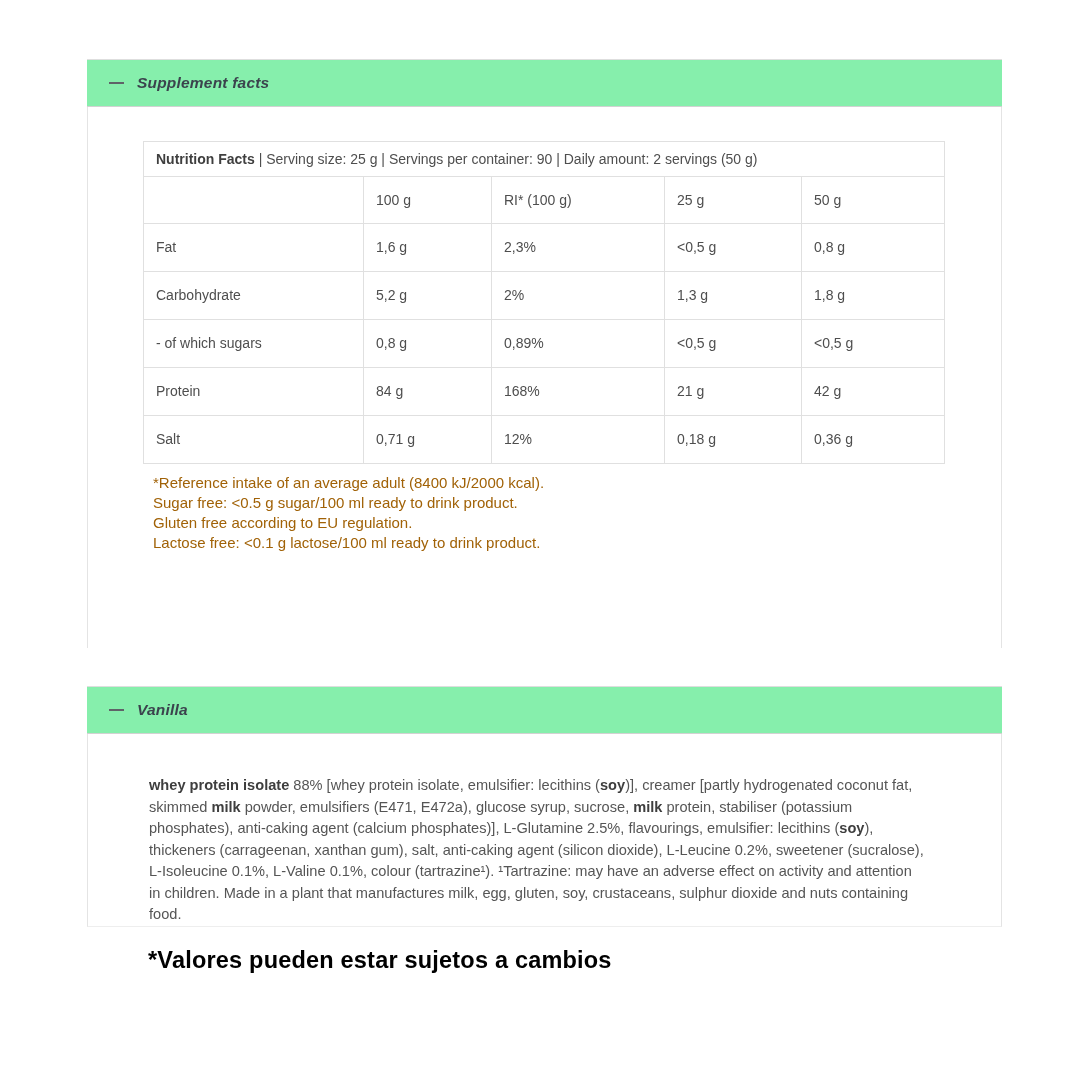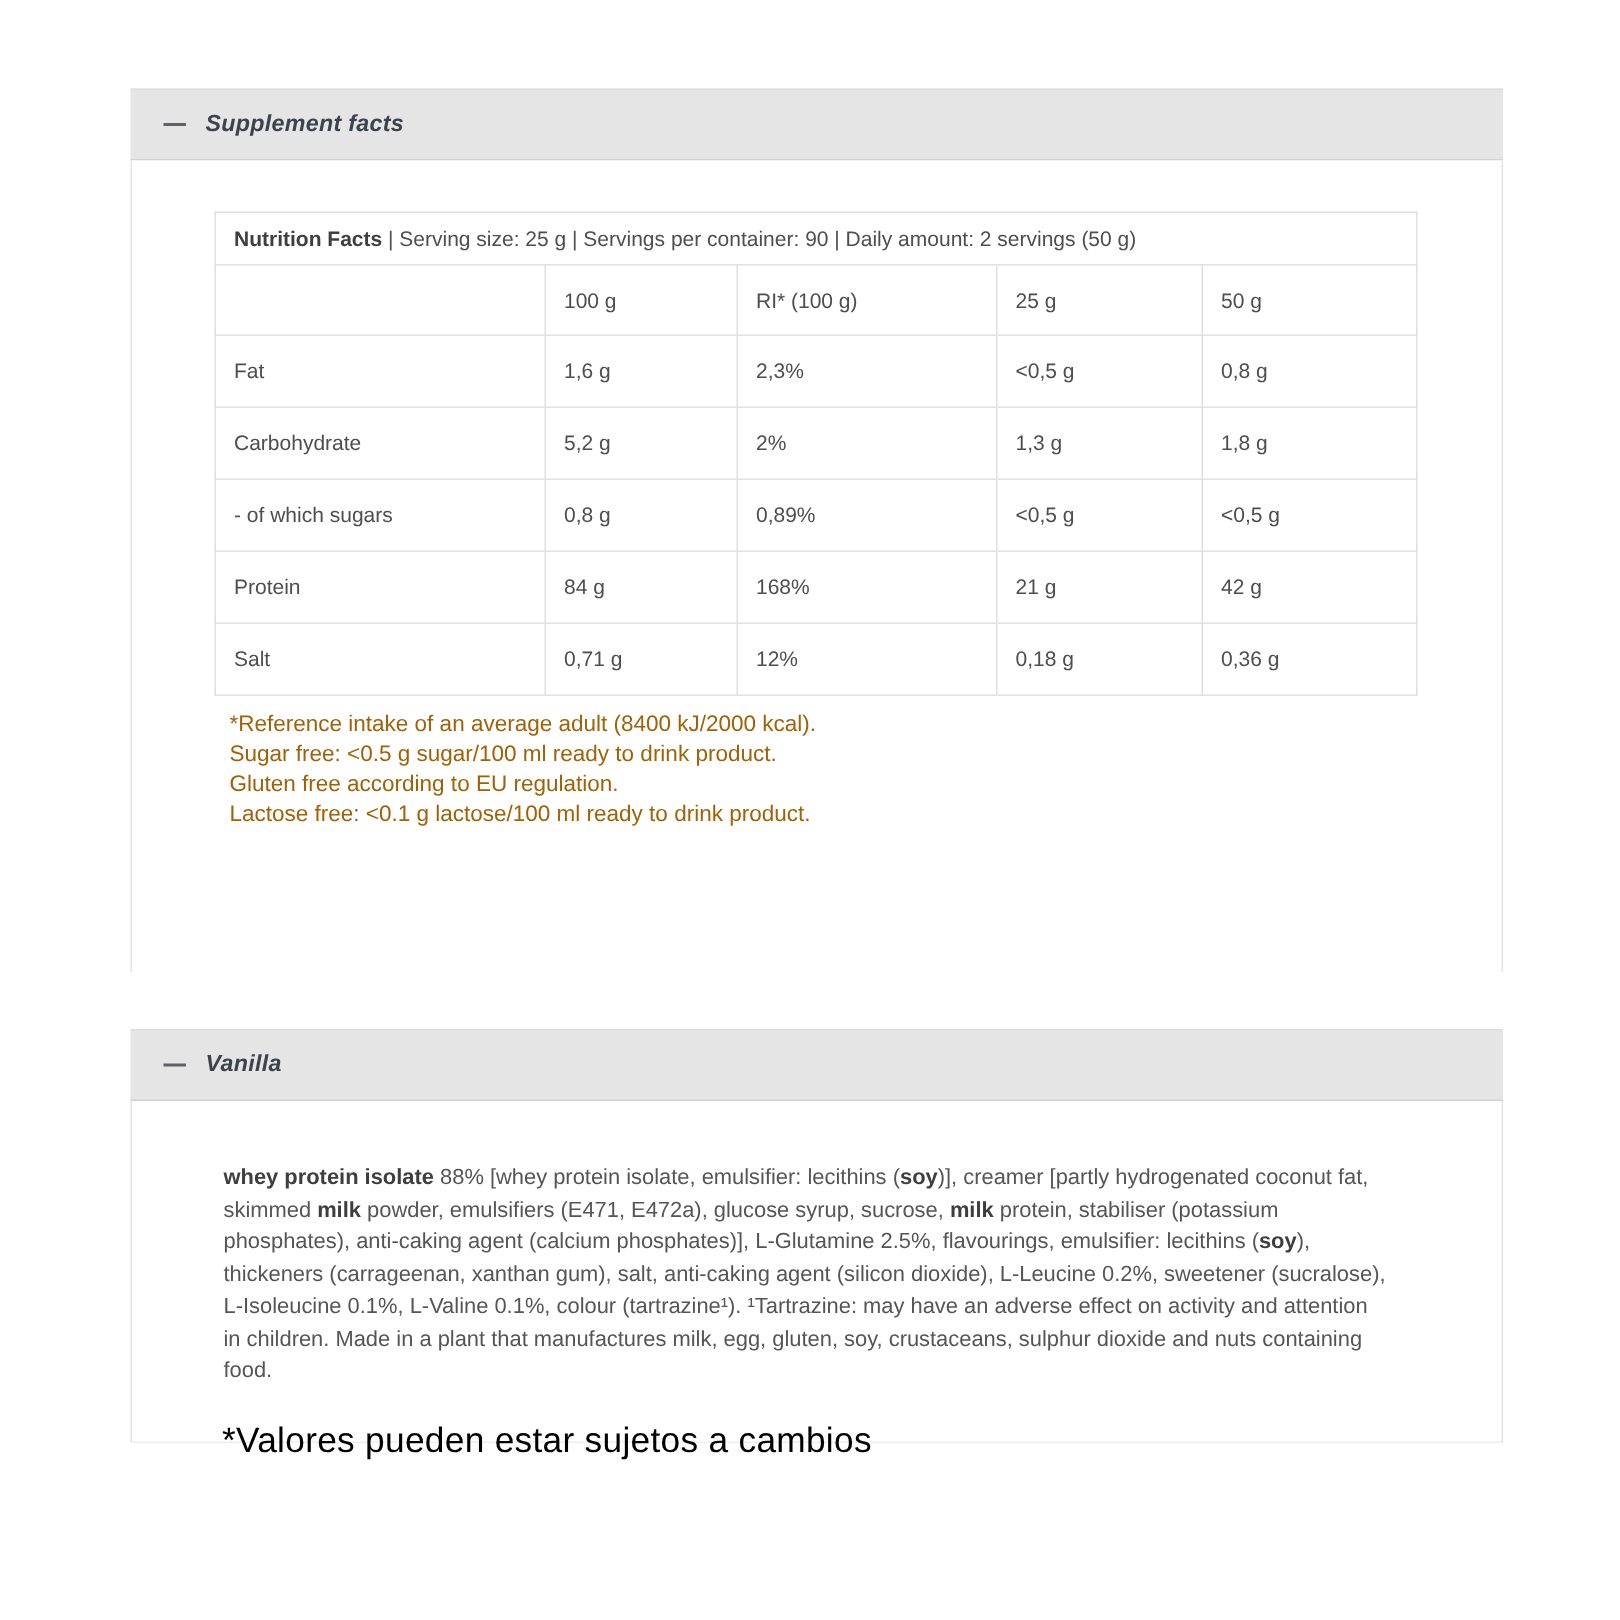--- a/index.html
+++ b/index.html
@@ -10,21 +10,21 @@
     position: relative;
     overflow: hidden;
     color: #525252;
   }
   .page { position: absolute; inset: 0; }
 
   
   .accordion { position: absolute; left: 87px; width: 915px; }
   .acc-header {
     height: 48px;
-    background: #e5e5e5;
+    background: #86efac;
     border-top: 1px solid #dedede;
     border-bottom: 1px solid #d2d2d2;
     display: flex;
     align-items: center;
     padding-left: 22px;
     cursor: pointer;
   }
   .dash-icon {
     width: 15px; height: 2px;
     background: #5f6368;
@@ -38,21 +38,21 @@
     color: #3b434d;
     letter-spacing: 0.2px;
   }
   .acc-body {
     background: #ffffff;
     border-left: 1px solid #e4e4e4;
     border-right: 1px solid #e4e4e4;
     overflow: hidden;
   }
   #supplement-body { height: 541px; }
-  #vanilla-body { height: 228px; border-bottom: 1px solid #eeeeee; }
+  #vanilla-body { height: 193px; border-bottom: 1px solid #eeeeee; }
 
   
   table.nutrition {
     border-collapse: collapse;
     margin: 34px 0 0 55px;
     width: 801px;
     table-layout: fixed;
     font-size: 14px;
     color: #4e4e4e;
   }
@@ -87,20 +87,21 @@
   .ingredients .bold { font-weight: bold; color: #3e3e3e; }
 
   
   .bottom-note {
     position: absolute;
     left: 148px;
     top: 947px;
     font-size: 23.5px;
     color: #000000;
     letter-spacing: 0.2px;
+    font-weight: bold;
   }
 </style>
 </head>
 <body>
 
 <div class="page">
 
   <section class="accordion" style="top:59px;">
     <header class="acc-header">
       <span class="dash-icon"></span>

